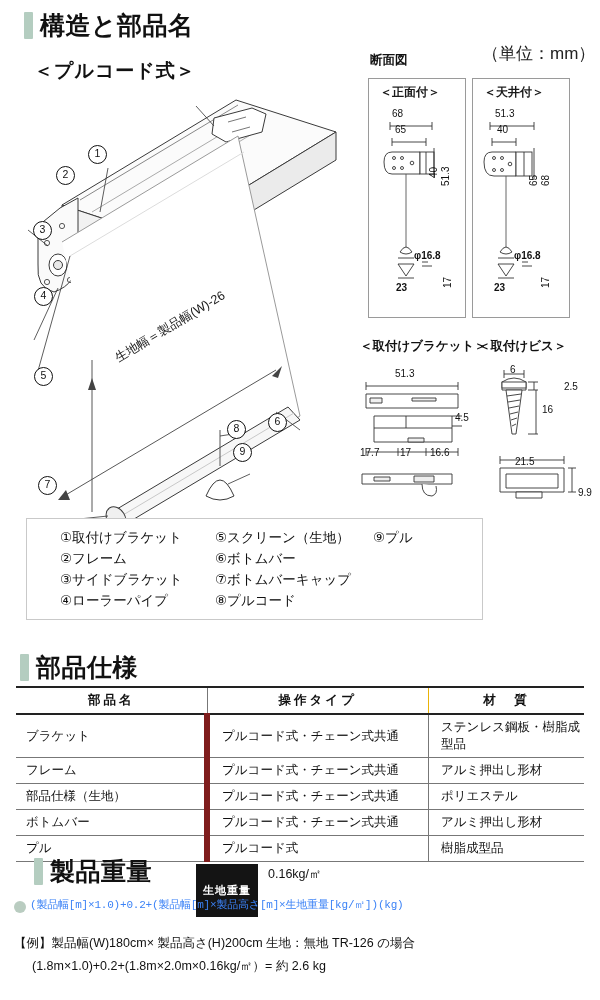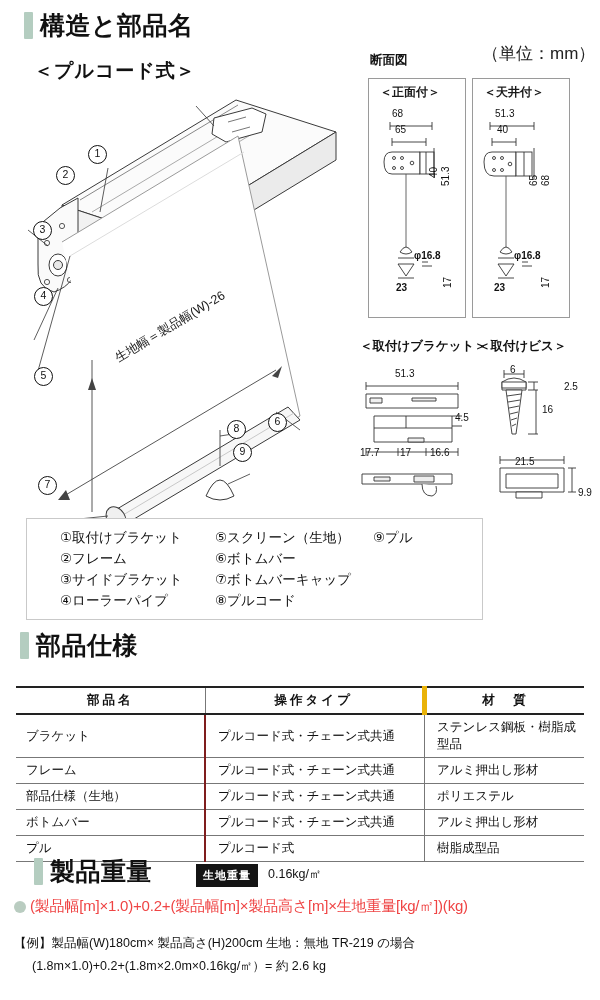--- a/index.html
+++ b/index.html
@@ -39,32 +39,32 @@
   
   .legend{position:absolute;left:26px;top:518px;width:455px;height:100px;border:1px solid #c9c9c9;background:#fff;}
   .legend-col{position:absolute;top:8px;font-size:13.5px;line-height:21px;color:#111;}
   .legend-col div{white-space:nowrap;}
 
   
   .spec{position:absolute;left:16px;top:686px;width:568px;border-collapse:collapse;}
   .spec th,.spec td{border-bottom:1px solid #777;padding:4px 0;font-size:12.5px;color:#111;}
   .spec th{border-bottom:2px solid #222;font-weight:bold;text-align:center;letter-spacing:3px;}
   .spec thead tr th{border-top:2px solid #222;}
-  .spec td.c1{width:178px;padding-left:10px;border-right:2px solid #7f1d1d;margin-top:14px;}
+  .spec td.c1{width:178px;padding-left:10px;border-right:6px solid #7f1d1d;margin-top:14px;}
   .spec td.c2{width:206px;padding-left:12px;border-right:1px solid #777;}
   .spec td.c3{padding-left:12px;}
   .spec th.c1{width:178px;border-right:1px solid #777;}
-  .spec th.c2{width:206px;border-right:5px solid #eab308;text-align:center;}
+  .spec th.c2{width:206px;border-right:1px solid #eab308;text-align:center;}
 
   
   .badge{position:absolute;background:#141414;color:#fff;font-size:11px;font-weight:bold;
-         padding:4px 7px;letter-spacing:1px;}
+         padding:19px 7px;letter-spacing:1px;}
   .badge-val{position:absolute;font-size:12.5px;color:#111;}
   .bullet{position:absolute;width:12px;height:12px;border-radius:50%;background:#b9ccc0;}
-  .formula{position:absolute;font-size:15px;color:#ef4444;white-space:nowrap;letter-spacing:-.2px;}
+  .formula{position:absolute;font-size:11px;color:#3b82f6;white-space:nowrap;letter-spacing:-.2px;font-family:Liberation Mono, monospace;}
   .ex1{position:absolute;font-size:12.5px;color:#111;white-space:nowrap;}
   .ex2{position:absolute;font-size:12.5px;color:#111;white-space:nowrap;}
 </style>
 </head>
 <body>
 
 <div class="page">
 
   <div class="sec-head" style="left:18px;top:12px;">
     <div class="sec-bar"></div>
@@ -288,21 +288,21 @@
       <div>⑤スクリーン（生地）</div>
       <div>⑥ボトムバー</div>
       <div>⑦ボトムバーキャップ</div>
       <div>⑧プルコード</div>
     </div>
     <div class="legend-col" style="left:346px;">
       <div>⑨プル</div>
     </div>
   </div>
 
-  <div class="sec-head" style="left:14px;top:632px;">
+  <div class="sec-head" style="left:14px;top:654px;">
     <div class="sec-bar"></div>
     <div class="sec-title">部品仕様</div>
   </div>
 
   <table class="spec">
     <thead>
       <tr>
         <th class="c1">部品名</th>
         <th class="c2">操作タイプ</th>
         <th class="c3">材　質</th>
@@ -340,16 +340,16 @@
   <div class="sec-head" style="left:28px;top:858px;text-align:right;">
     <div class="sec-bar"></div>
     <div class="sec-title">製品重量</div>
   </div>
   <div class="badge" style="left:196px;top:864px;">生地重量</div>
   <div class="badge-val" style="left:268px;top:866px;">0.16kg/㎡</div>
 
   <div class="bullet" style="left:14px;top:901px;"></div>
   <div class="formula" style="left:30px;top:897px;">(製品幅[m]×1.0)+0.2+(製品幅[m]×製品高さ[m]×生地重量[kg/㎡])(kg)</div>
 
-  <div class="ex1" style="left:14px;top:935px;">【例】製品幅(W)180cm× 製品高さ(H)200cm  生地：無地 TR-219  の場合</div>
+  <div class="ex1" style="left:14px;top:935px;">【例】製品幅(W)180cm× 製品高さ(H)200cm  生地：無地 TR-126  の場合</div>
   <div class="ex2" style="left:32px;top:958px;">(1.8m×1.0)+0.2+(1.8m×2.0m×0.16kg/㎡）= 約 2.6 kg</div>
 
 </div>
 
 </body></html>

